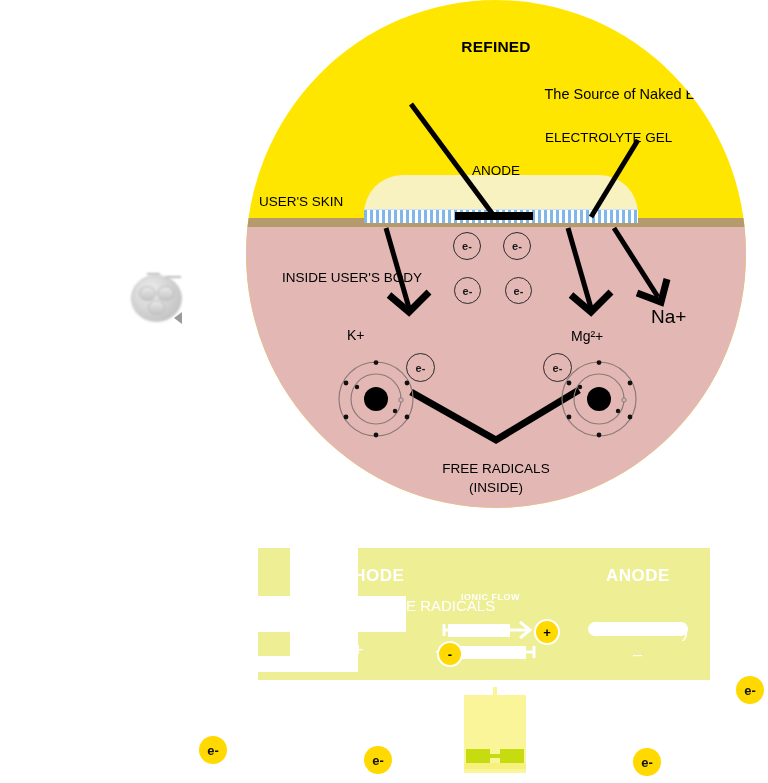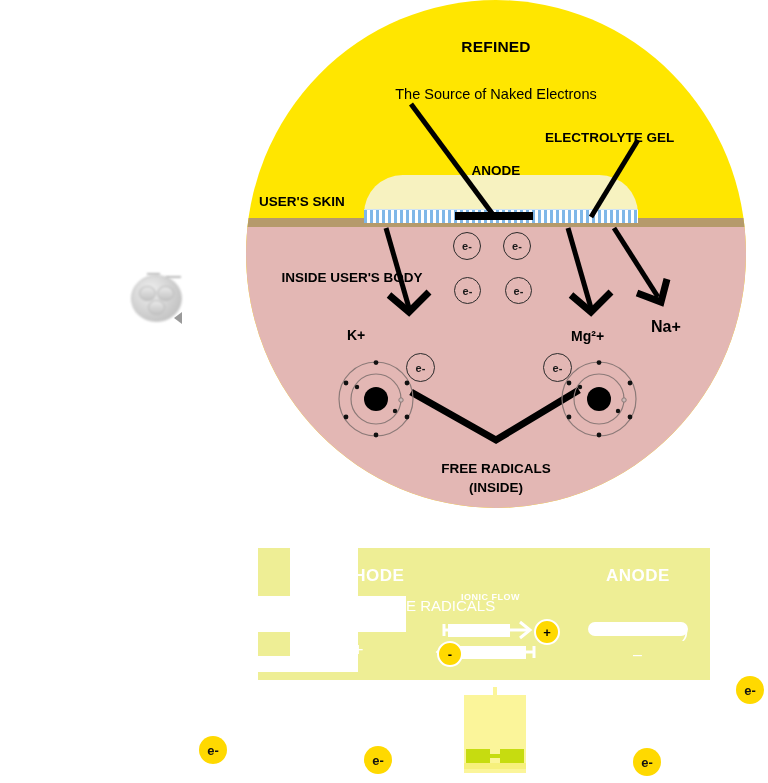--- a/index.html
+++ b/index.html
@@ -42,36 +42,36 @@
         #7fb7e8 0px, #7fb7e8 3px,
         #ffffff 3px, #ffffff 6px);
     border-top:1px solid #cfe3f5;
   }
   .anode-bar{
     position:absolute;left:209px;top:212px;width:78px;height:8px;
     background:#000000;
   }
 
   
-  .lbl{position:absolute;color:#000;white-space:nowrap;font-weight:bold;}
+  .lbl{position:absolute;color:#000;white-space:nowrap;}
   .title-main{
     left:0;top:37px;width:500px;text-align:center;
     font-size:15.5px;font-weight:bold;letter-spacing:.2px;line-height:19px;
   }
   .title-sub{
-    left:0;top:86px;width:500px;text-align:center;
+    left:0;top:86px;width:500px;text-align:right;
     font-size:14.5px;font-weight:normal;
   }
   .lbl-anode{left:0;top:163px;width:500px;text-align:center;font-size:13.5px;}
   .lbl-gel{left:299px;top:130px;font-size:13.5px;}
   .lbl-skin{left:13px;top:194px;font-size:13.5px;}
   .lbl-inside{left:6px;top:269px;width:200px;text-align:center;font-size:13.5px;line-height:17px;}
   .lbl-k{left:101px;top:327px;font-size:14px;}
   .lbl-mg{left:325px;top:328px;font-size:14px;}
-  .lbl-na{left:405px;top:318px;font-size:16px;}
+  .lbl-na{left:405px;top:306px;font-size:19px;}
   .lbl-free{left:120px;top:459px;width:260px;text-align:center;font-size:13.5px;line-height:19px;}
 
   
   .circle-svg{position:absolute;left:0;top:0;width:500px;height:508px;}
 
   
   .ebub{
     position:absolute;border:1.6px solid #2b2b2b;border-radius:50%;
     background:transparent;color:#1a1a1a;
     display:flex;align-items:center;justify-content:center;

